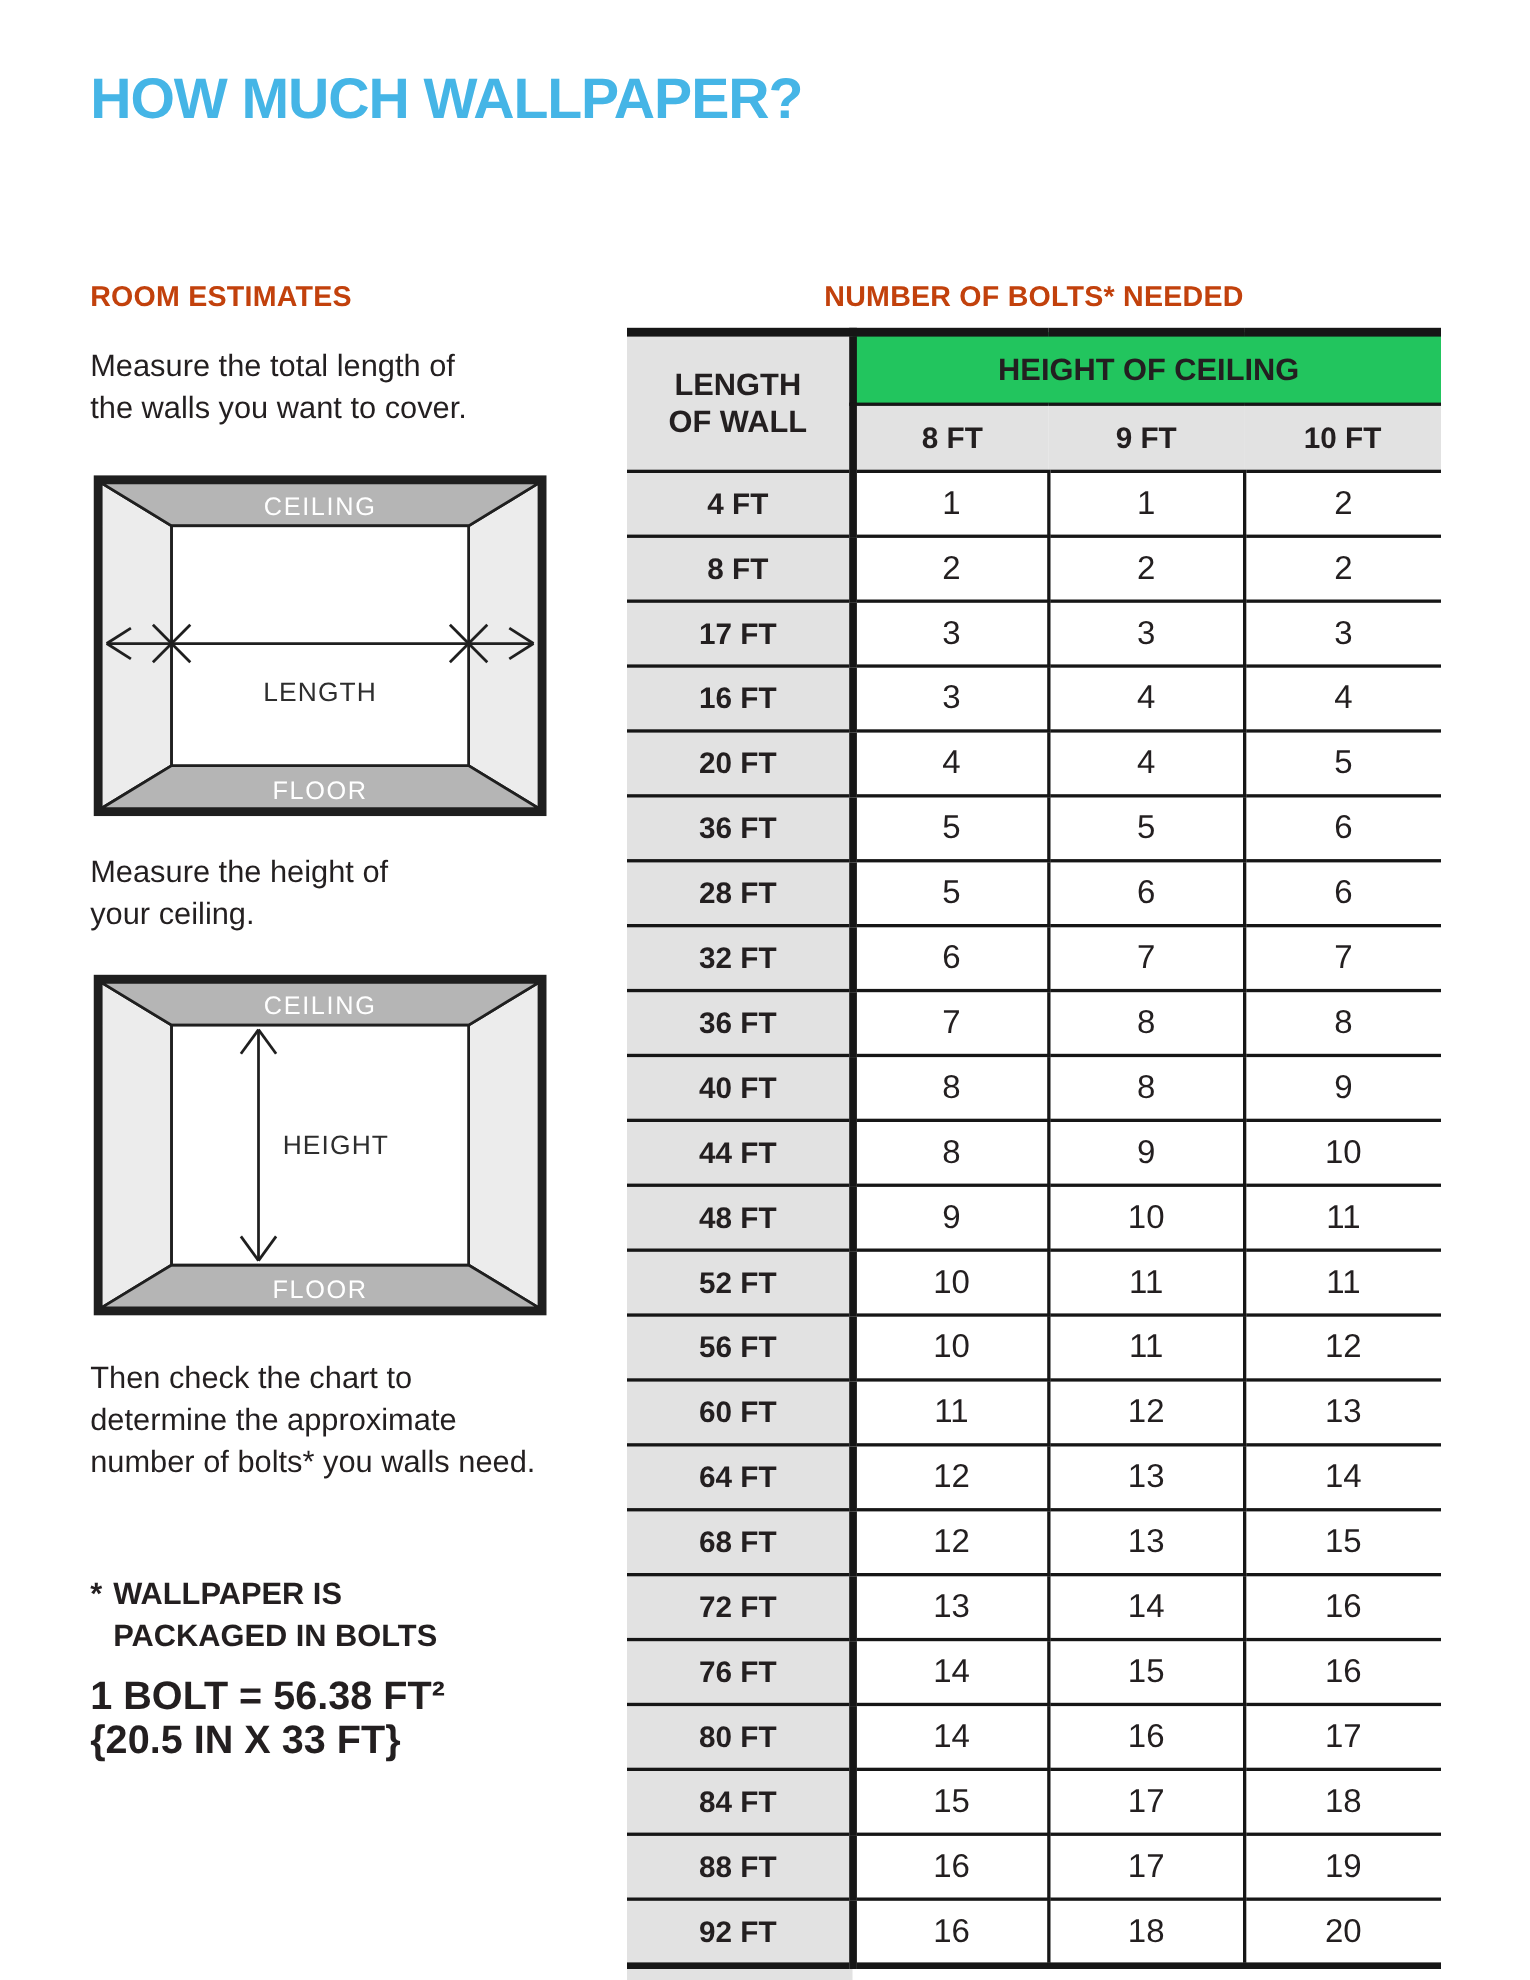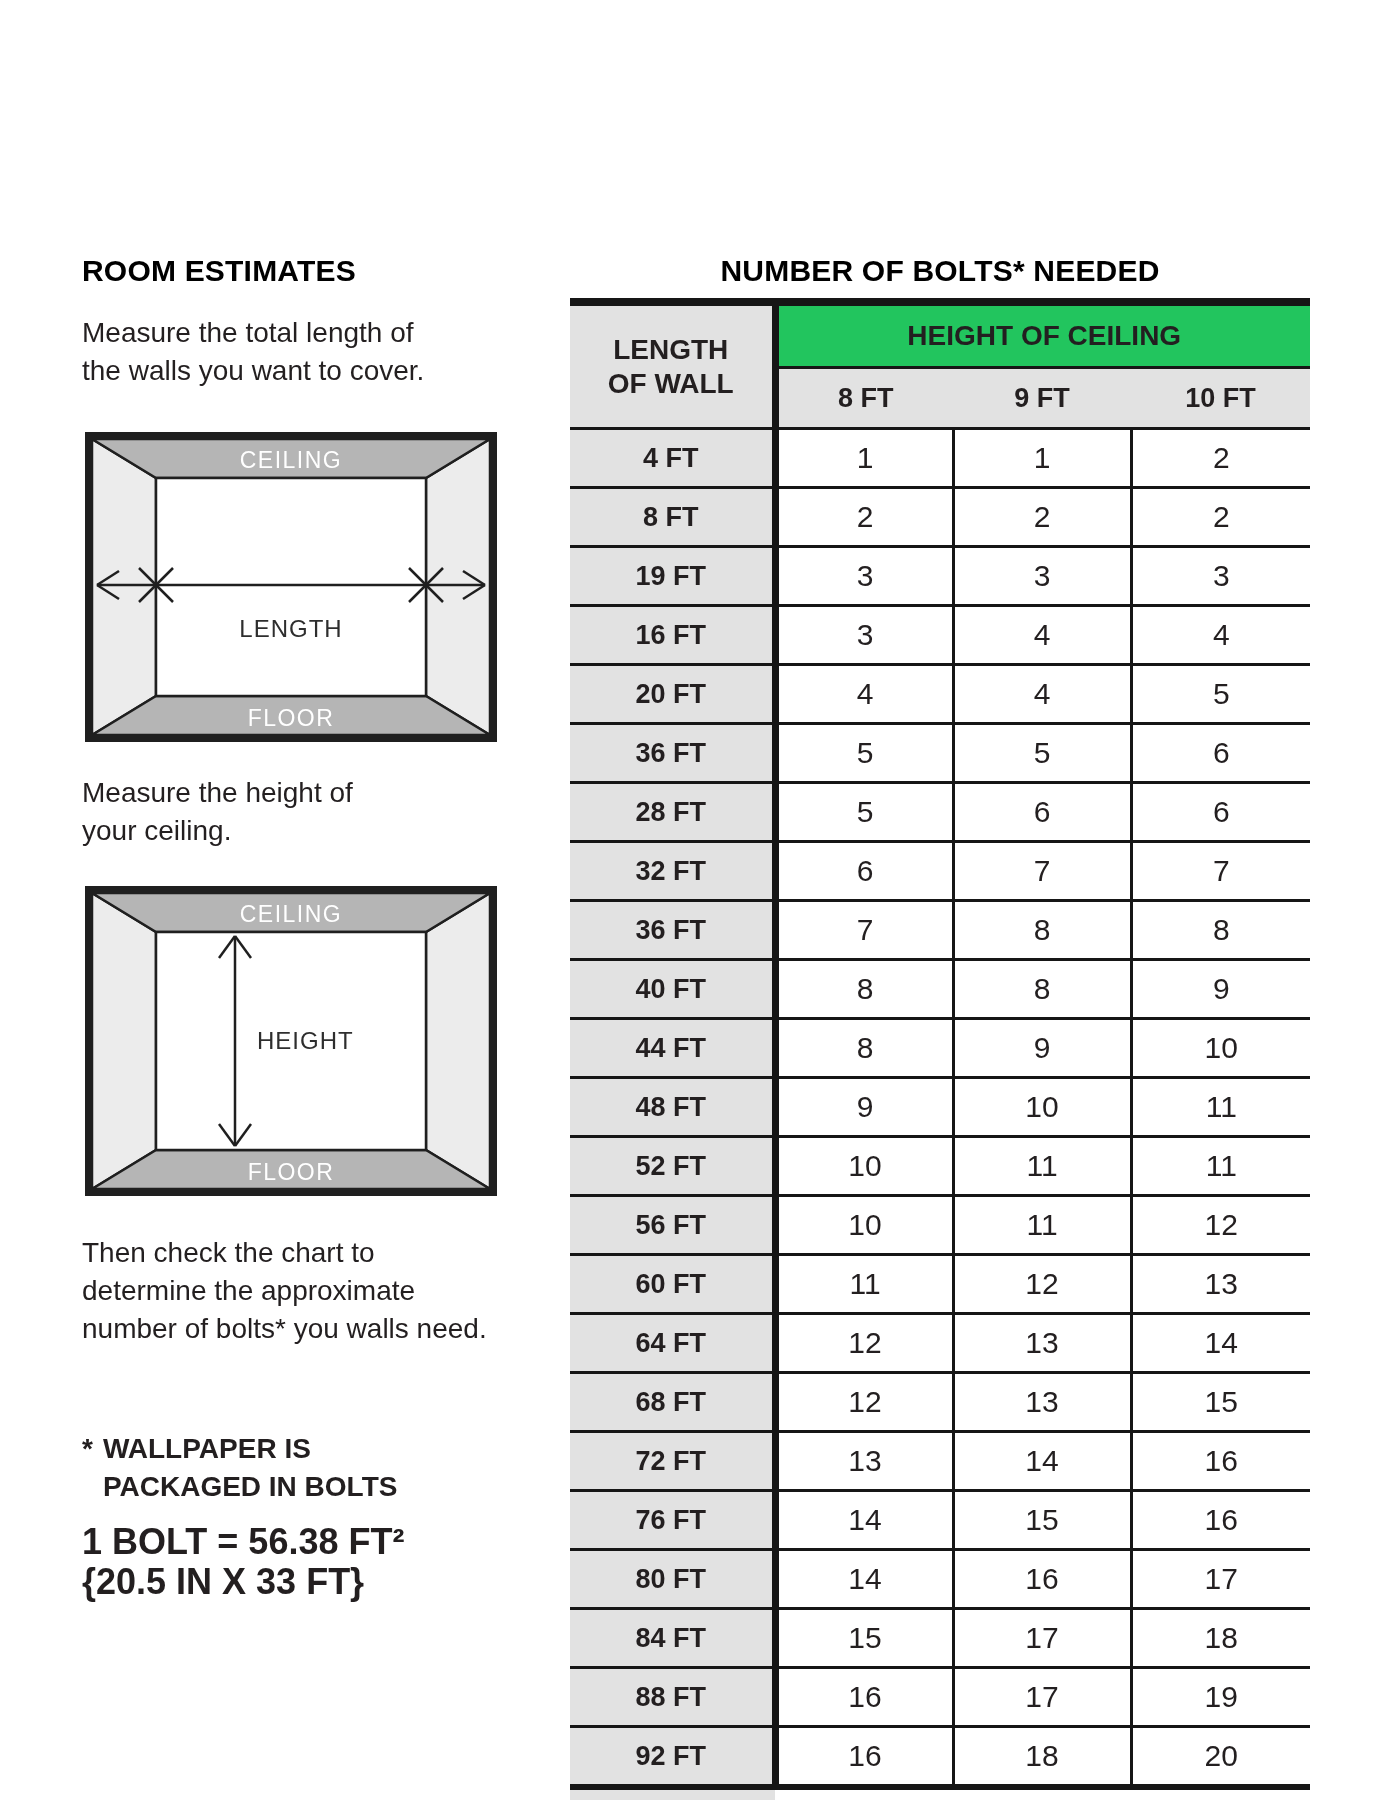--- a/index.html
+++ b/index.html
@@ -16,23 +16,23 @@
 
   .page-title {
     left: 82px; top: 60px;
     font-size: 52px;
     font-weight: bold;
     letter-spacing: -1px;
     color: #45b5e6;
     white-space: nowrap;
   }
   .section-heading {
-    font-size: 30px;
-    font-weight: bold;
-    color: #000000;
+    font-size: 26px;
+    font-weight: bold;
+    color: #c2410c;
     letter-spacing: 0.2px;
     white-space: nowrap;
   }
   #room-estimates-heading { left: 82px; top: 254px; }
   #bolts-needed-heading { left: 570px; top: 254px; width: 740px; text-align: center; }
 
   .para {
     font-size: 28px;
     line-height: 38px;
     white-space: pre-line;
@@ -123,20 +123,21 @@
   }
 
   
   .svg-wallcap { font-family: "Liberation Sans", "DejaVu Sans", sans-serif; }
 </style>
 </head>
 <body>
 
 <div id="canvas">
 
+  <div class="abs page-title">HOW MUCH WALLPAPER?</div>
 
   <div class="abs section-heading" id="room-estimates-heading">ROOM ESTIMATES</div>
 
   <div class="abs para" id="step-length">Measure the total length of
 the walls you want to cover.</div>
 
   <div class="abs diagram" id="diagram-length-wrap">
     <svg width="412" height="310" viewBox="0 0 412 310">
       <polygon points="7,7 71,46 71,264 7,303" fill="#ececec" stroke="#1f1f1f" stroke-width="2.5"></polygon>
       <polygon points="405,7 341,46 341,264 405,303" fill="#ececec" stroke="#1f1f1f" stroke-width="2.5"></polygon>
@@ -227,21 +228,21 @@
             <td class="val">1</td>
             <td class="val">2</td>
           </tr>
           <tr>
             <td class="rowhead">8 FT</td>
             <td class="val">2</td>
             <td class="val">2</td>
             <td class="val">2</td>
           </tr>
           <tr>
-            <td class="rowhead">19 FT</td>
+            <td class="rowhead">17 FT</td>
             <td class="val">3</td>
             <td class="val">3</td>
             <td class="val">3</td>
           </tr>
           <tr>
             <td class="rowhead">16 FT</td>
             <td class="val">3</td>
             <td class="val">4</td>
             <td class="val">4</td>
           </tr>

